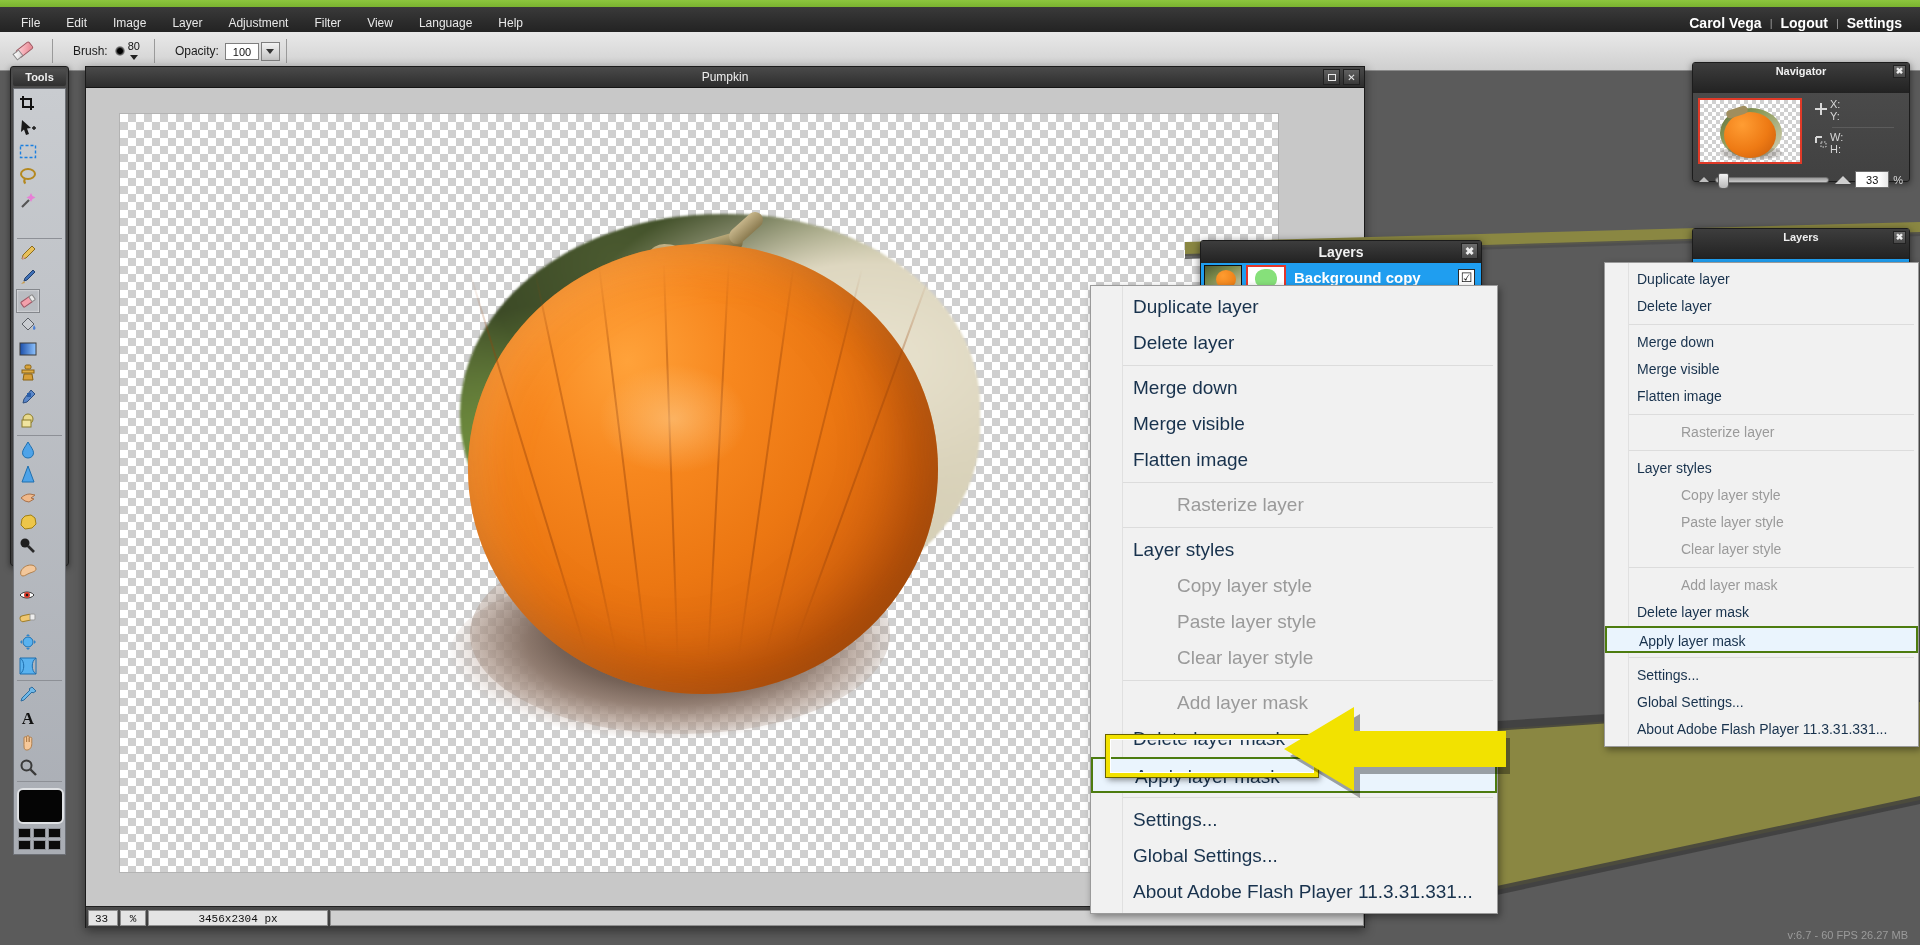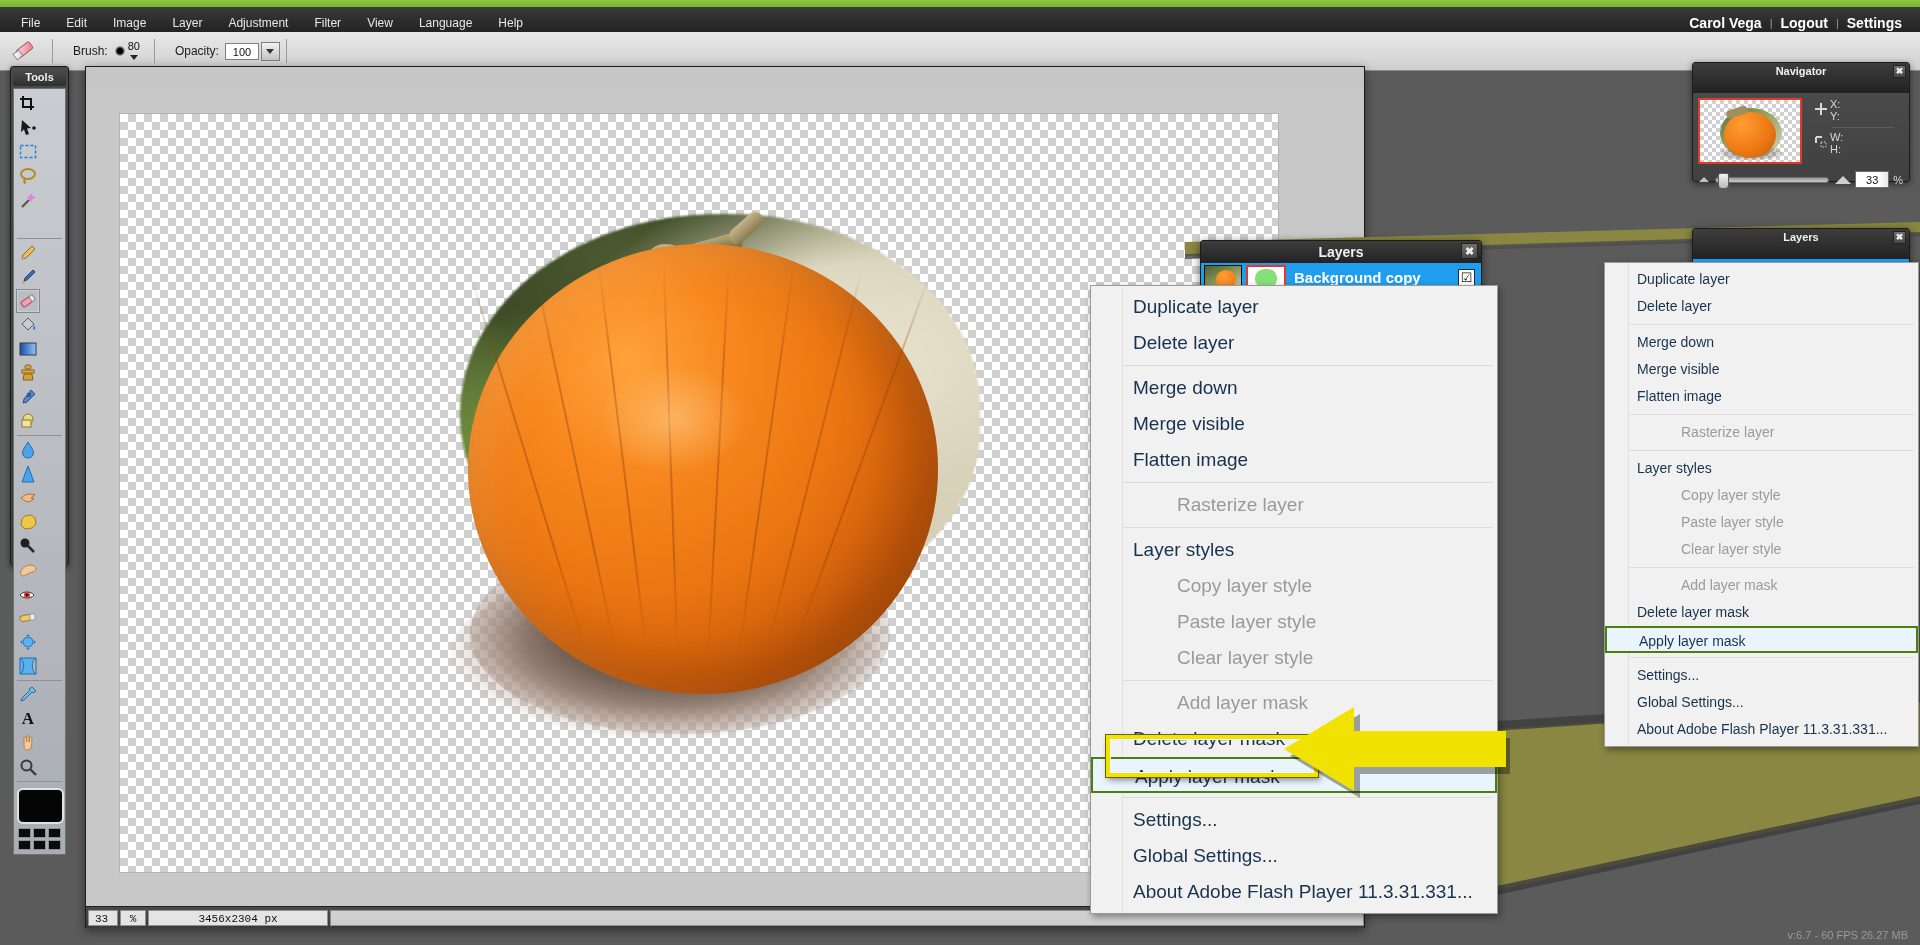--- a/index.html
+++ b/index.html
@@ -589,20 +589,31 @@
         <div class="mini-sw"></div>
         <div class="mini-sw"></div>
         <div class="mini-sw"></div>
         <div class="mini-sw"></div>
       </div>
     </div>
   </div>
 </div>
 
 <div id="docwin">
+  <div id="doctitle">
+    <span>Pumpkin</span>
+    <div class="btns">
+      <div class="winbtn">
+          <span class="sq"></span>
+        </div>
+      <div class="winbtn">
+          <span>✕</span>
+        </div>
+    </div>
+  </div>
 
   <div id="canvasarea">
     <div id="canvas">
       <div id="pump-wrap">
         <div class="pump-bg"></div>
         <div class="pump-ground"></div>
         <div class="pump-shadowbase"></div>
         <div class="pump-stem">
           <div class="s1"></div>
             <div class="s2"></div>

